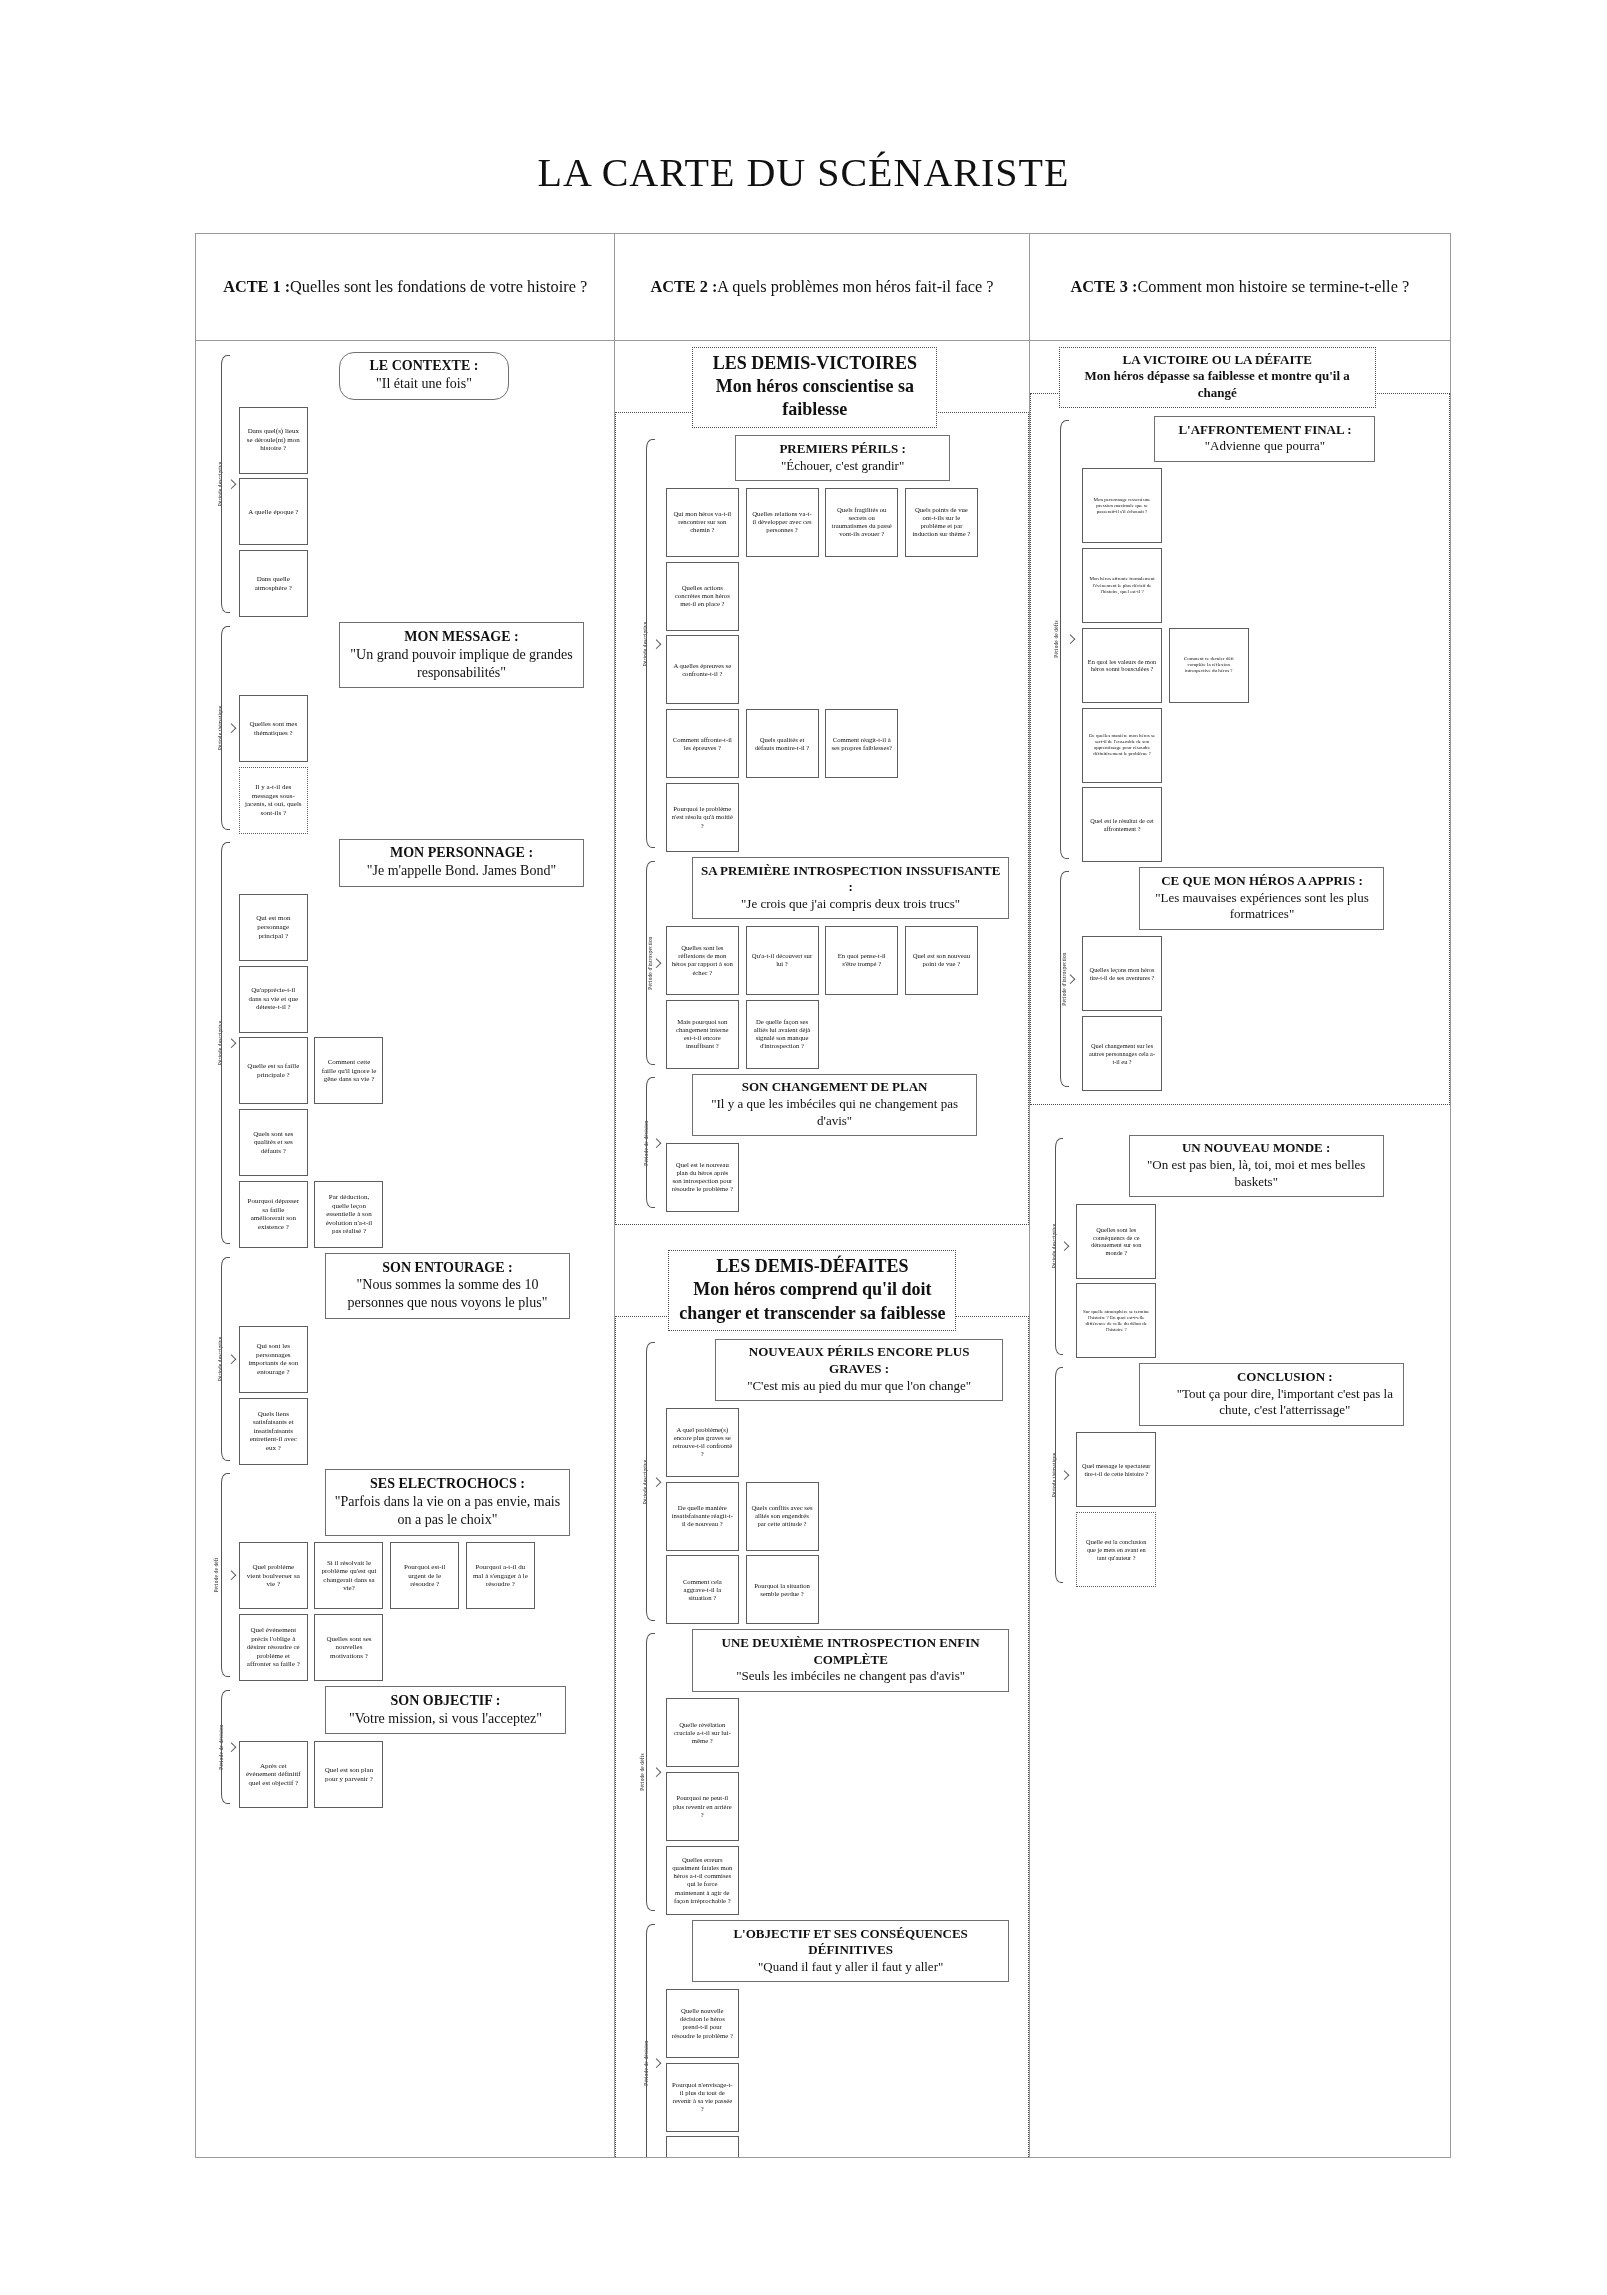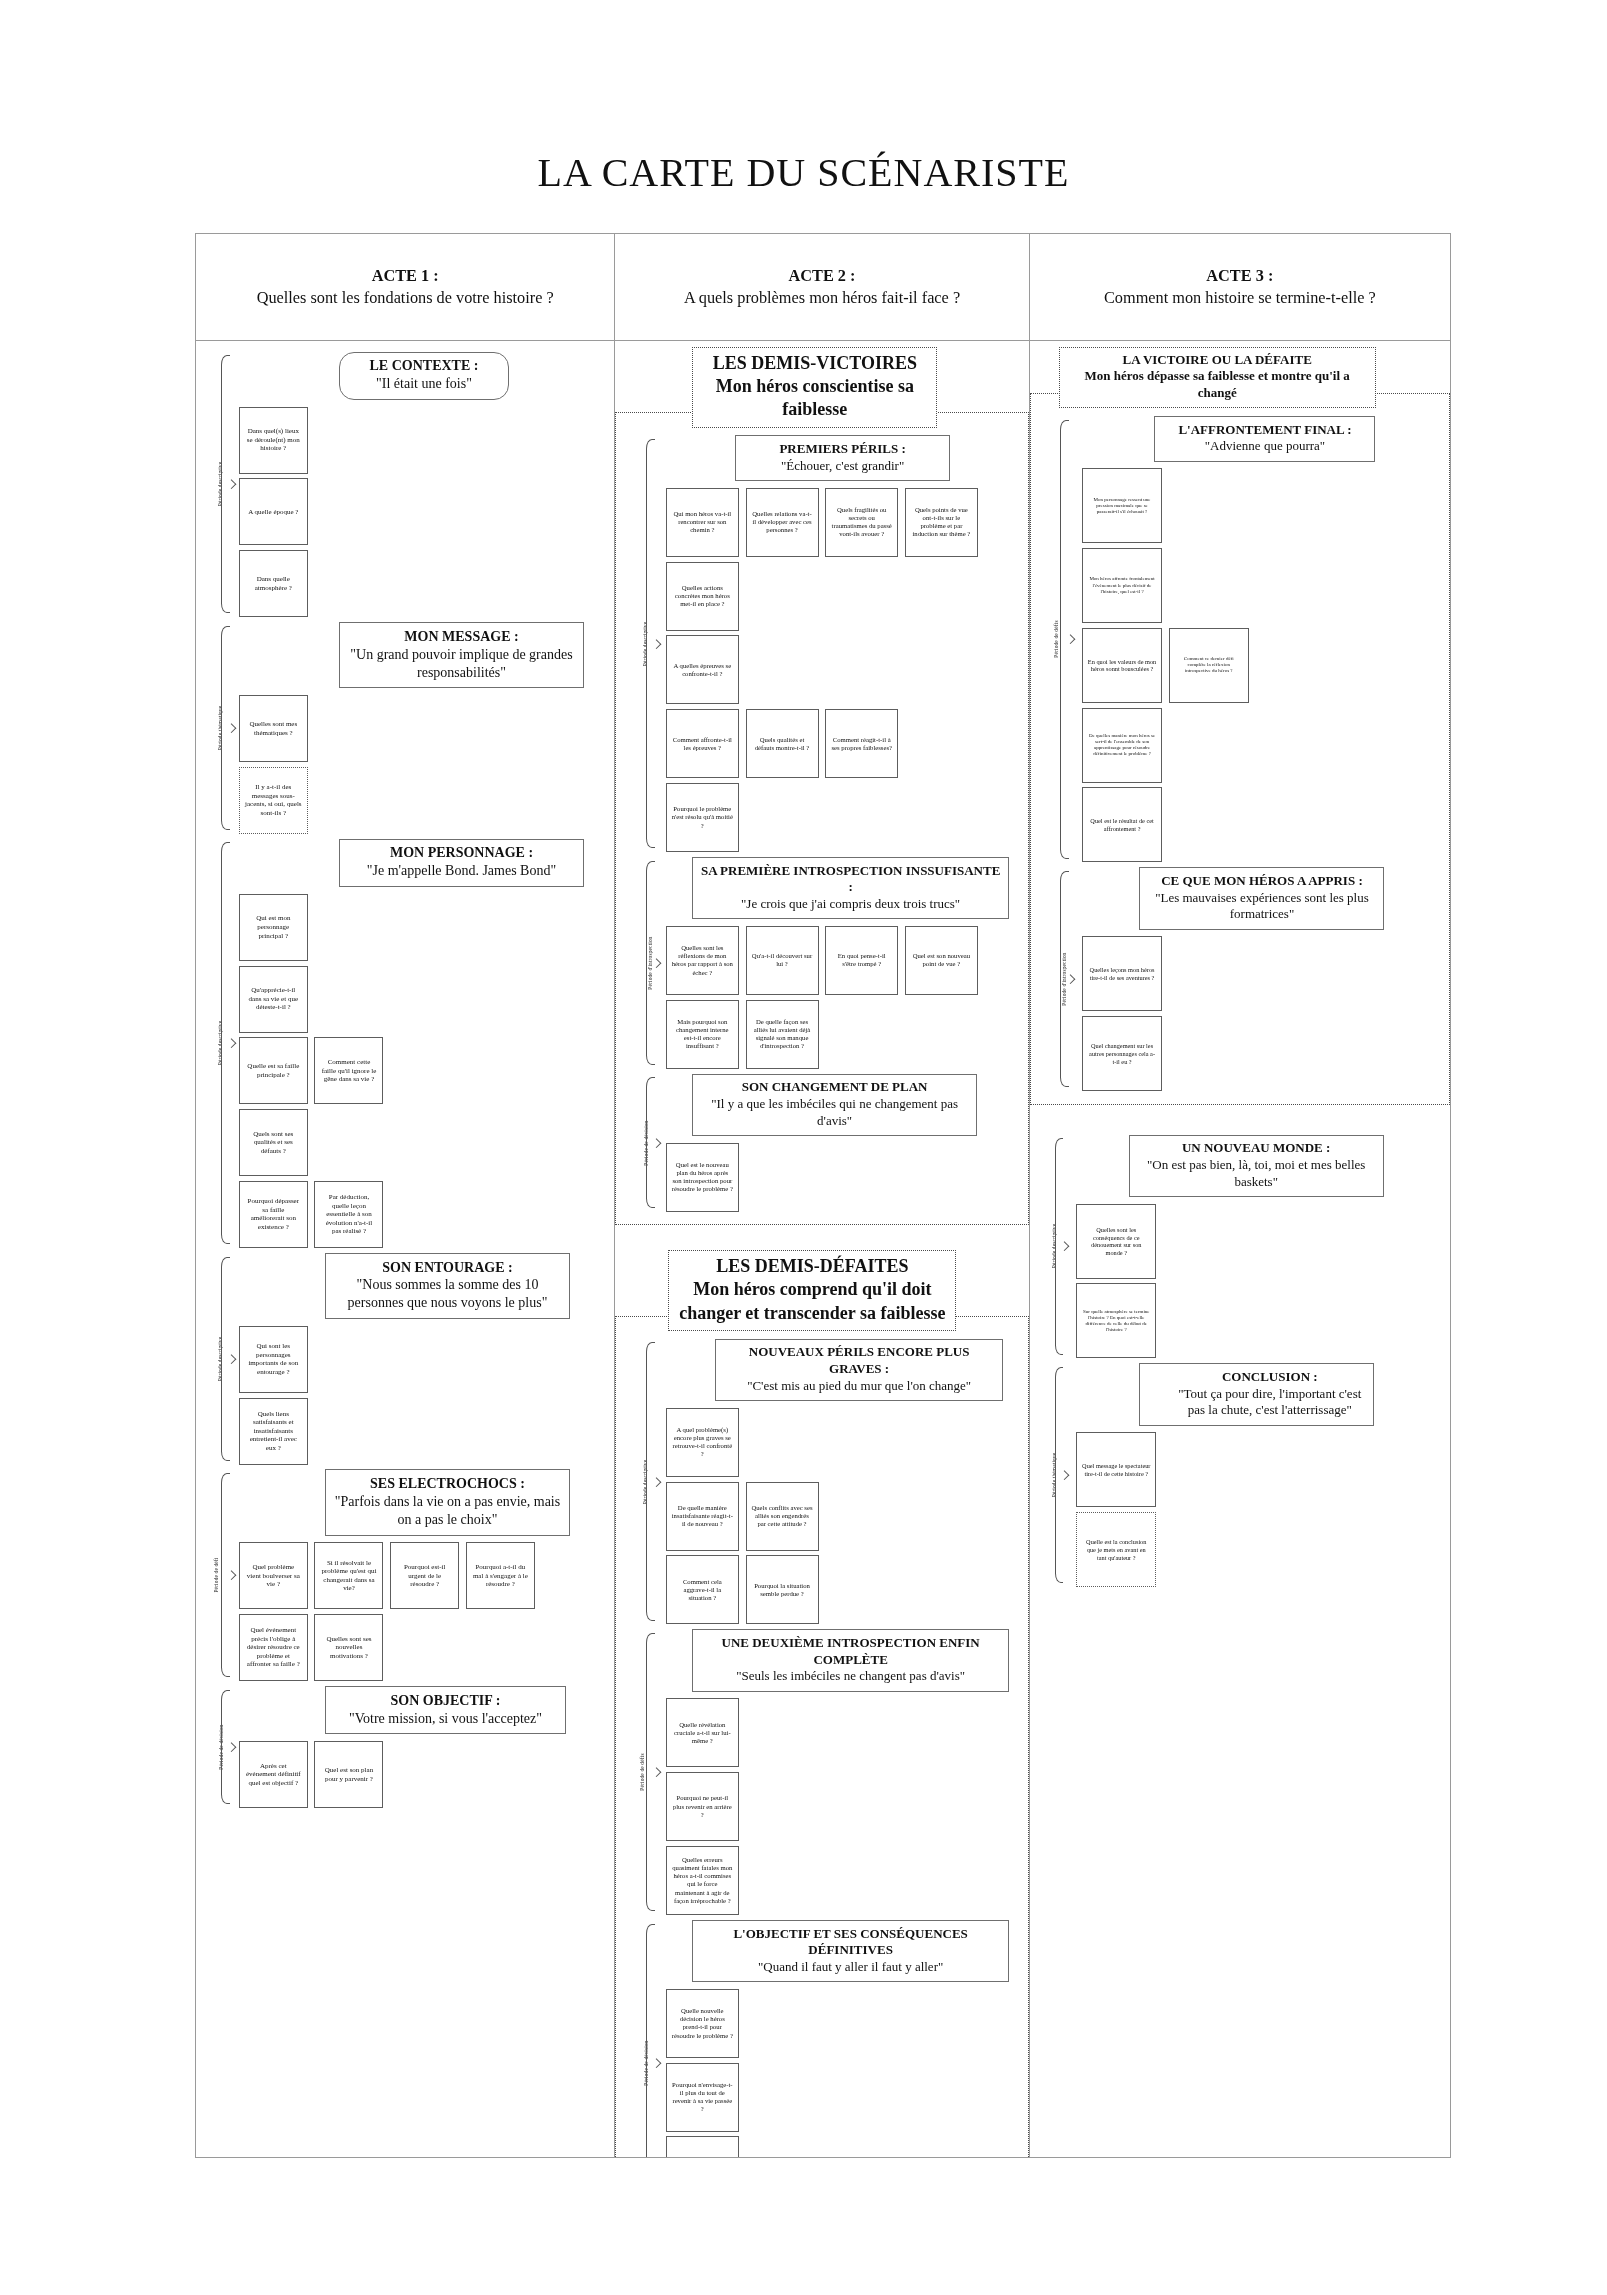--- a/index.html
+++ b/index.html
@@ -38,21 +38,21 @@
     position:relative;
   }
   .act-col:last-child { border-right:none; }
   .col1 { width:420px; }
   .col2 { width:415px; }
   .col3 { width:421px; }
 
   .act-head {
     border-bottom:1px solid #9a9a9a;
     height:107px;
-    display:flex; flex-direction:column;
+    display:flex; 
     align-items:center; justify-content:center;
     text-align:center;
     padding:3.8px 27px;
     flex:0 0 auto;
   }
   .act-head .act-num { font-weight:bold; font-size:16.3px; line-height:1.35; }
   .act-head .act-q   { font-size:16.3px; line-height:1.3; }
 
   .act-body {
     flex:1 1 auto;
@@ -174,21 +174,21 @@
 
   
   .col3 .banner { font-size:13px; }
   .col3 .group-head { font-size:13px; }
   .col3 .qcard { font-size:6.3px; width:80px; height:75px; }
   .col3 .qcard.tiny { font-size:5px; }
   .col3 .qrow { margin-left:9.6px; }
   .col3 .banner.w-c1 { width:221px; margin-left:82px; }
   .col3 .banner.w-c2 { width:245px; margin-left:67px; }
   .col3 .banner.w-c3 { width:255px; margin-left:62px; }
-  .col3 .banner.w-c4 { width:235px; margin-left:72px;padding-left:33px; }
+  .col3 .banner.w-c4 { width:265px; margin-left:72px;padding-left:33px; }
   .col3 .group-head.w-gc { width:317px; margin-left:29px; }
 
   .spacer-lg { height:25px; }
 </style>
 </head>
 <body>
 
 <h1 id="doc-title">LA CARTE DU SCÉNARISTE</h1>
 
 <div id="board">

